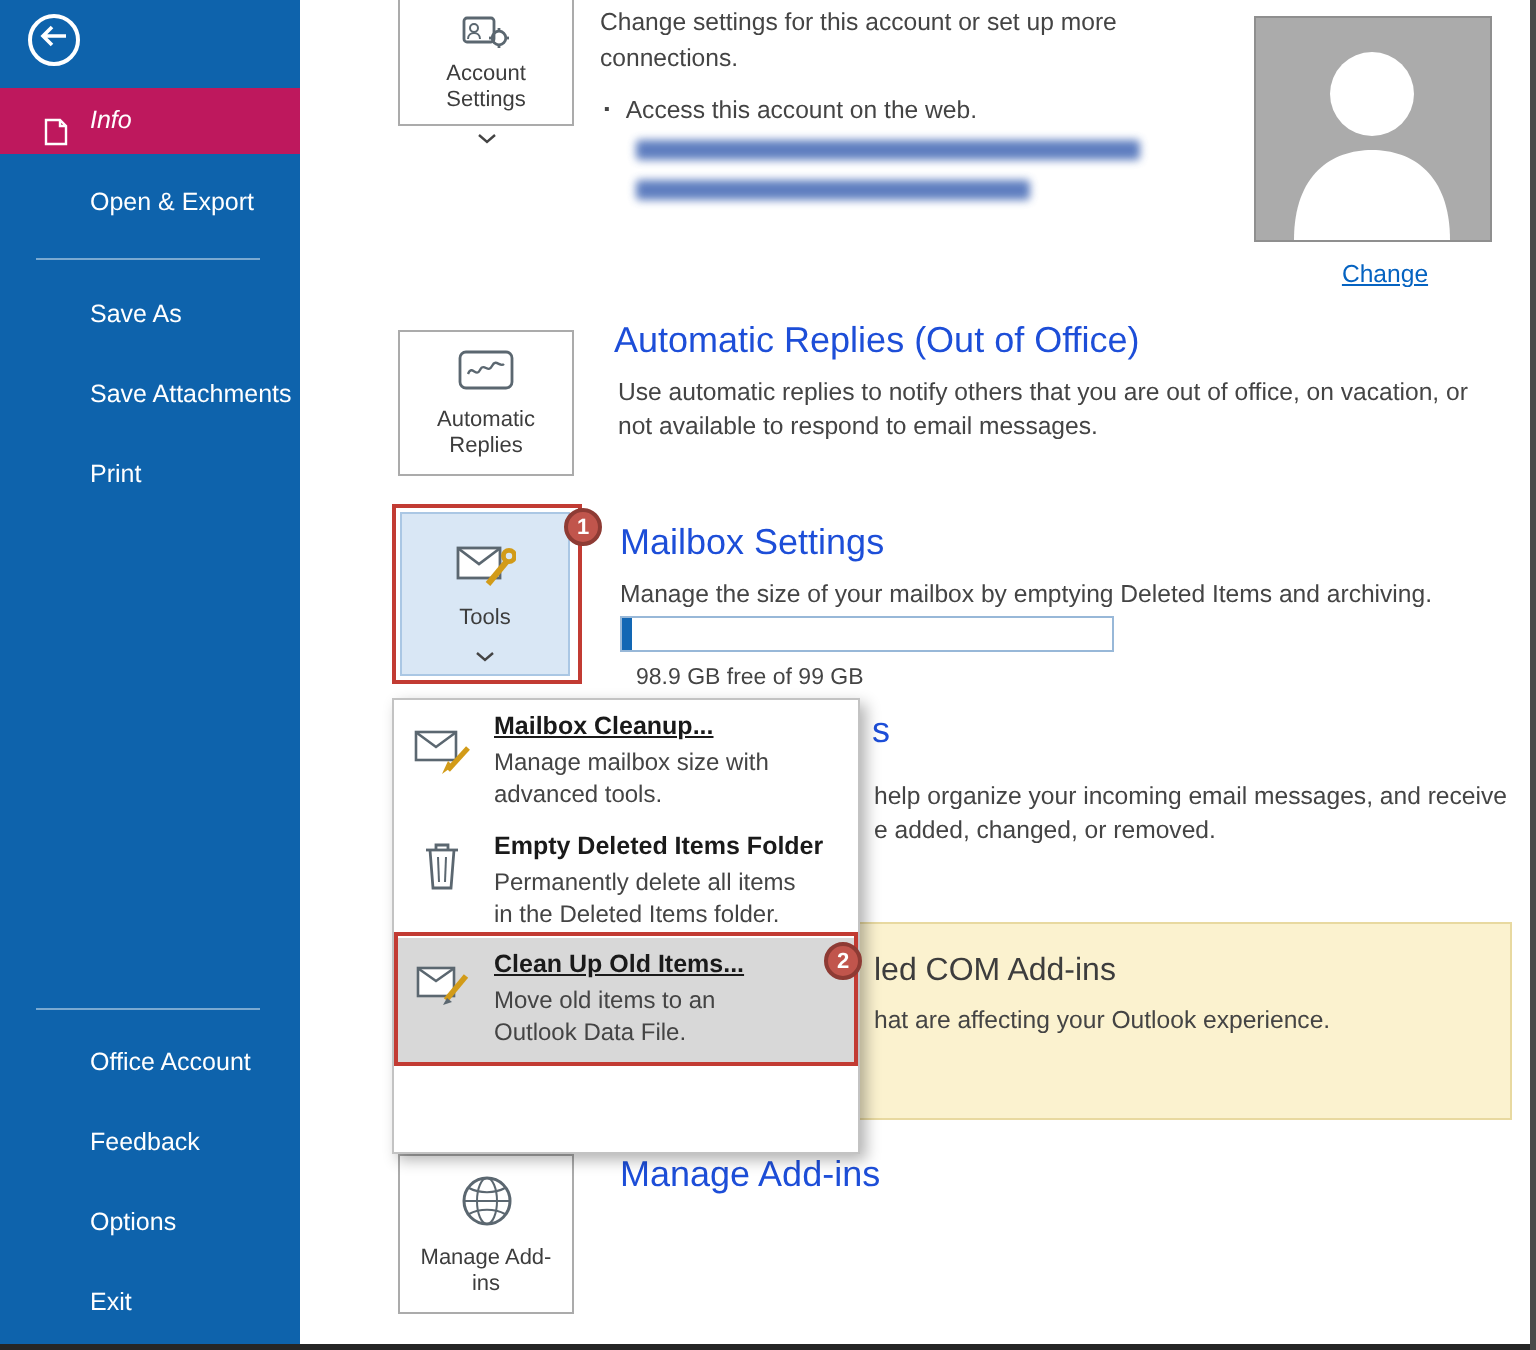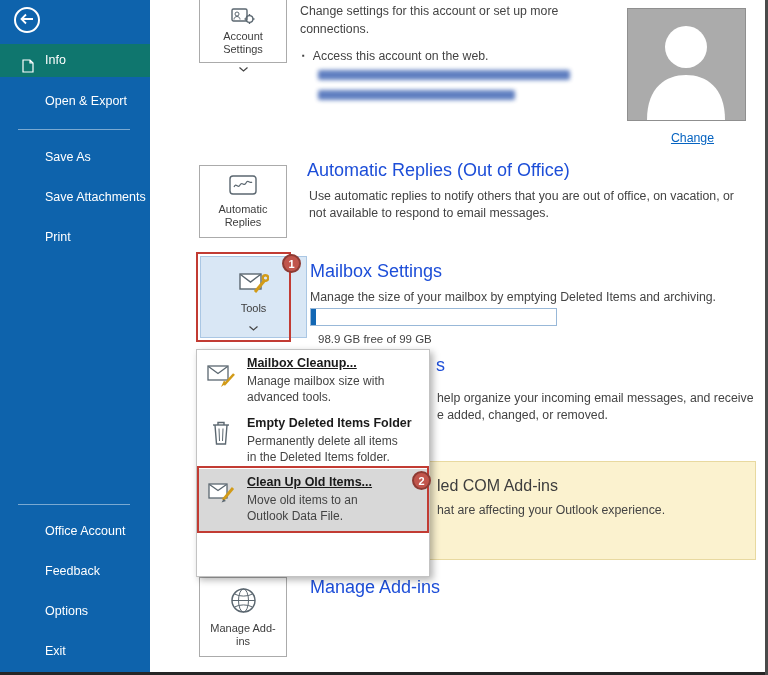--- a/index.html
+++ b/index.html
@@ -7,21 +7,21 @@
   body { font-family:"Liberation Sans", sans-serif; }
   #app { position:relative; width:768px; height:675px; background:#ffffff; overflow:hidden; }
   .abs { position:absolute; }
 
   
   .sidebar { left:0; top:0; width:150px; height:675px; background:#0e63ac; z-index:4; }
   .back-btn { left:14px; top:7px; width:26px; height:26px; border:2px solid #ffffff; border-radius:50%;
               display:flex; align-items:center; justify-content:center; cursor:pointer; }
   .nav-item { left:0; width:150px; height:31px; line-height:31px; color:#ffffff; font-size:12.5px;
               padding-left:45px; cursor:pointer; white-space:nowrap; }
-  .nav-item.active { background:#0f766e; }
+  .nav-item.active { background:#be185d;font-style:italic; }
   .nav-divider { left:18px; width:112px; height:1px; background:rgba(255,255,255,0.45); }
   .info-doc-icon { position:absolute; left:22px; top:9px; }
 
   
   .app-btn { width:88px; background:#ffffff; border:1px solid #ababab; display:flex; flex-direction:column;
              align-items:center; cursor:pointer; z-index:2; }
   .app-btn .lbl { font-size:11px; line-height:13px; color:#3d3d3d; text-align:center; }
   .chev { margin-top:2px; }
 
   
@@ -162,21 +162,21 @@
         <path d="M5 12 c2-5 4 2 6-2 s4 2 6-2 4 1 6-1" fill="none" stroke="#5b6770" stroke-width="1.2"></path>
       </svg>
     </span>
     <span class="lbl">Automatic</span>
     <span class="lbl">Replies</span>
   </div>
   <div class="abs h1" style="left:307px;top:160px;">Automatic Replies (Out of Office)</div>
   <div class="abs body-txt" style="left:309px;top:189px;">Use automatic replies to notify others that you are out of office, on vacation, or</div>
   <div class="abs body-txt" style="left:309px;top:206px;">not available to respond to email messages.</div>
 
-  <div class="abs app-btn" style="left:200px;top:256px;width:107px;height:82px;padding-top:12px;background:#d9e7f5;border:1px solid #aac7e4;z-index:8;">
+  <div class="abs app-btn" style="left:200px;top:256px;width:85px;height:82px;padding-top:12px;background:#d9e7f5;border:1px solid #aac7e4;z-index:8;">
     <span style="margin-bottom:3px;">
       <svg width="30" height="26" viewBox="0 0 30 26">
         <rect x="1" y="5" width="21" height="15" fill="#ffffff" stroke="#5b6770" stroke-width="1.4"></rect>
         <path d="M1.5 5.5 L11.5 13 L21.5 5.5" fill="none" stroke="#5b6770" stroke-width="1.4"></path>
         <path d="M16 23 L26 11" stroke="#d29b18" stroke-width="3" fill="none"></path>
         <circle cx="26.5" cy="9" r="2.8" fill="none" stroke="#d29b18" stroke-width="2.4"></circle>
       </svg>
     </span>
     <span class="lbl">Tools</span>
     <span class="chev">

